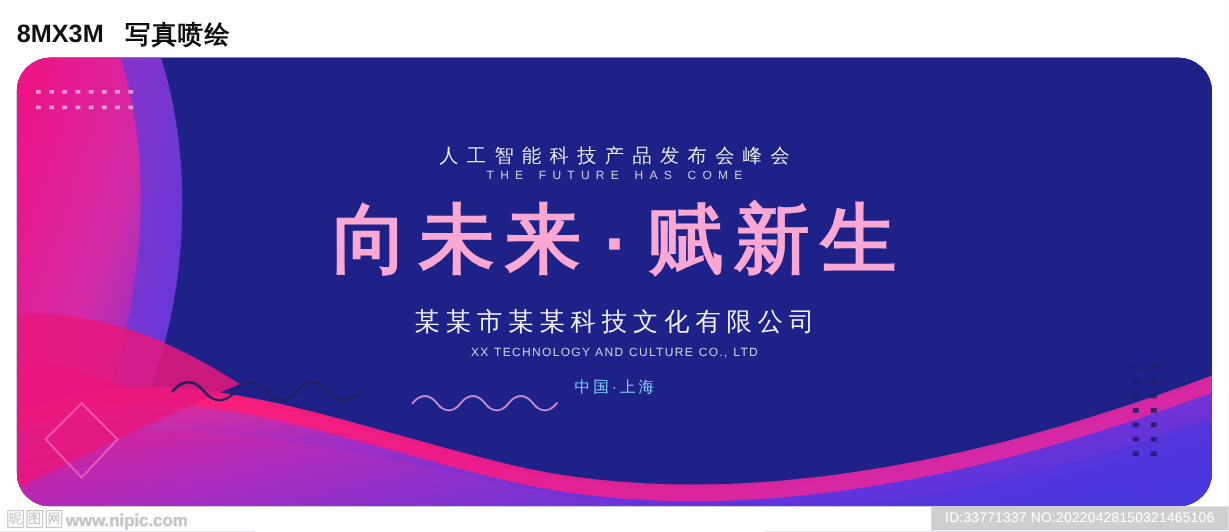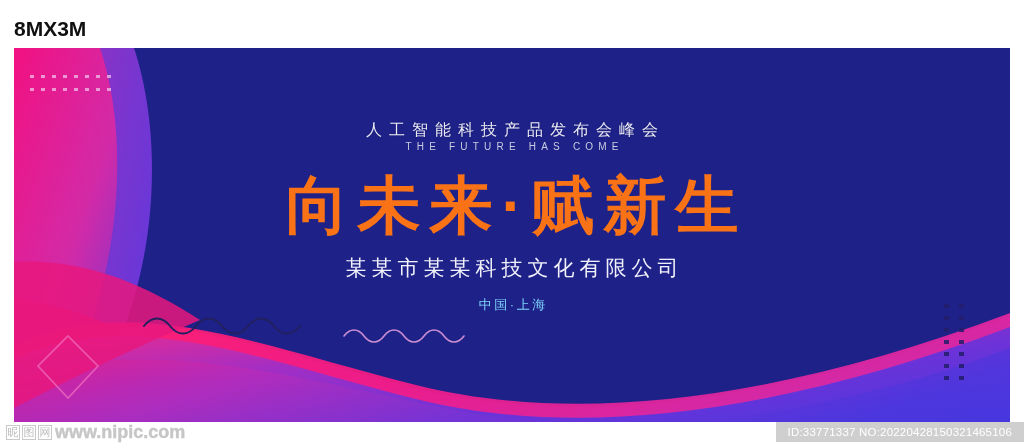--- a/index.html
+++ b/index.html
@@ -41,20 +41,21 @@
 
   
   .banner {
     position: absolute;
     left: 14px;
     top: 48px;
     width: 996px;
     height: 374px;
     overflow: hidden;
     background: #1e2188;
+    border-radius: 28px;
   }
   .banner svg.art {
     position: absolute;
     left: 0; top: 0;
     width: 996px;
     height: 374px;
     display: block;
   }
 
   
@@ -81,25 +82,25 @@
     font-size: 10px;
     color: #c9ccdf;
     letter-spacing: 5.2px;
     text-indent: 5.2px;
     font-weight: 400;
   }
   .headline {
     margin-top: 20px;
     font-size: 63px;
     line-height: 1.05;
-    color: #f97316;
+    color: #f9a8d4;
     font-weight: bold;
     letter-spacing: 9px;
     text-indent: 9px;
-    font-family: Liberation Sans, sans-serif;
+    font-family: Liberation Mono, monospace;
   }
   .company {
     margin-top: 16px;
     font-size: 21px;
     color: #f0f1fa;
     letter-spacing: 5px;
     text-indent: 5px;
     font-weight: 500;
   }
   .company-en {
@@ -145,21 +146,21 @@
     height: 15px;
     border: 1px solid #c9c9c9;
     color: #bdbdbd;
     font-size: 11px;
     line-height: 13px;
     text-align: center;
     background: transparent;
     font-family: "DejaVu Sans", sans-serif;
   }
   .wm-url {
-    font-size: 18px;
+    font-size: 14px;
     color: #c6c6c6;
     letter-spacing: 0px;
     font-weight: bold;
     -webkit-text-stroke: 0.4px #c6c6c6;
     font-family: "Liberation Sans", sans-serif;
   }
   .wm-id {
     position: absolute;
     right: 0px;
     top: 0px;
@@ -174,20 +175,21 @@
     font-family: "Liberation Sans", sans-serif;
   }
 </style>
 </head>
 <body>
 
 <div class="page">
 
   <div class="caption-bar">
     <span class="caption-text">8MX3M</span>
+    <span class="caption-text cjk">写真喷绘</span>
   </div>
 
   <div class="banner">
 
     <svg class="art" viewBox="0 0 996 374" preserveAspectRatio="none">
       <defs>
         <linearGradient id="gLeftPurple" x1="0" y1="0" x2="1" y2="0.45">
           <stop offset="0%" stop-color="#9b2fc9"></stop>
           <stop offset="45%" stop-color="#8b33c4"></stop>
           <stop offset="100%" stop-color="#6a37d8"></stop>
@@ -282,20 +284,21 @@
                C416,280 424,280 430,288 C436,296 444,296 450,288" fill="none" stroke="#f6a9e4" stroke-width="1.6" stroke-linecap="round" opacity="0.8"></path>
 
       <path d="M54,288 L84,318 L54,350 L24,318 Z" fill="none" stroke="#f06fc0" stroke-width="1.6" opacity="0.75"></path>
     </svg>
 
     <div class="content">
       <div class="kicker">人工智能科技产品发布会峰会</div>
       <div class="kicker-en">THE FUTURE HAS COME</div>
       <div class="headline">向未来·赋新生</div>
       <div class="company">某某市某某科技文化有限公司</div>
+      <div class="company-en">XX TECHNOLOGY AND CULTURE CO., LTD</div>
       <div class="location">中国·上海</div>
     </div>
   </div>
 
   <div class="watermark-strip">
     <div class="wm-logo">
       <div class="wm-mark">
         <div class="wm-box">昵</div>
         <div class="wm-box">图</div>
         <div class="wm-box">网</div>

